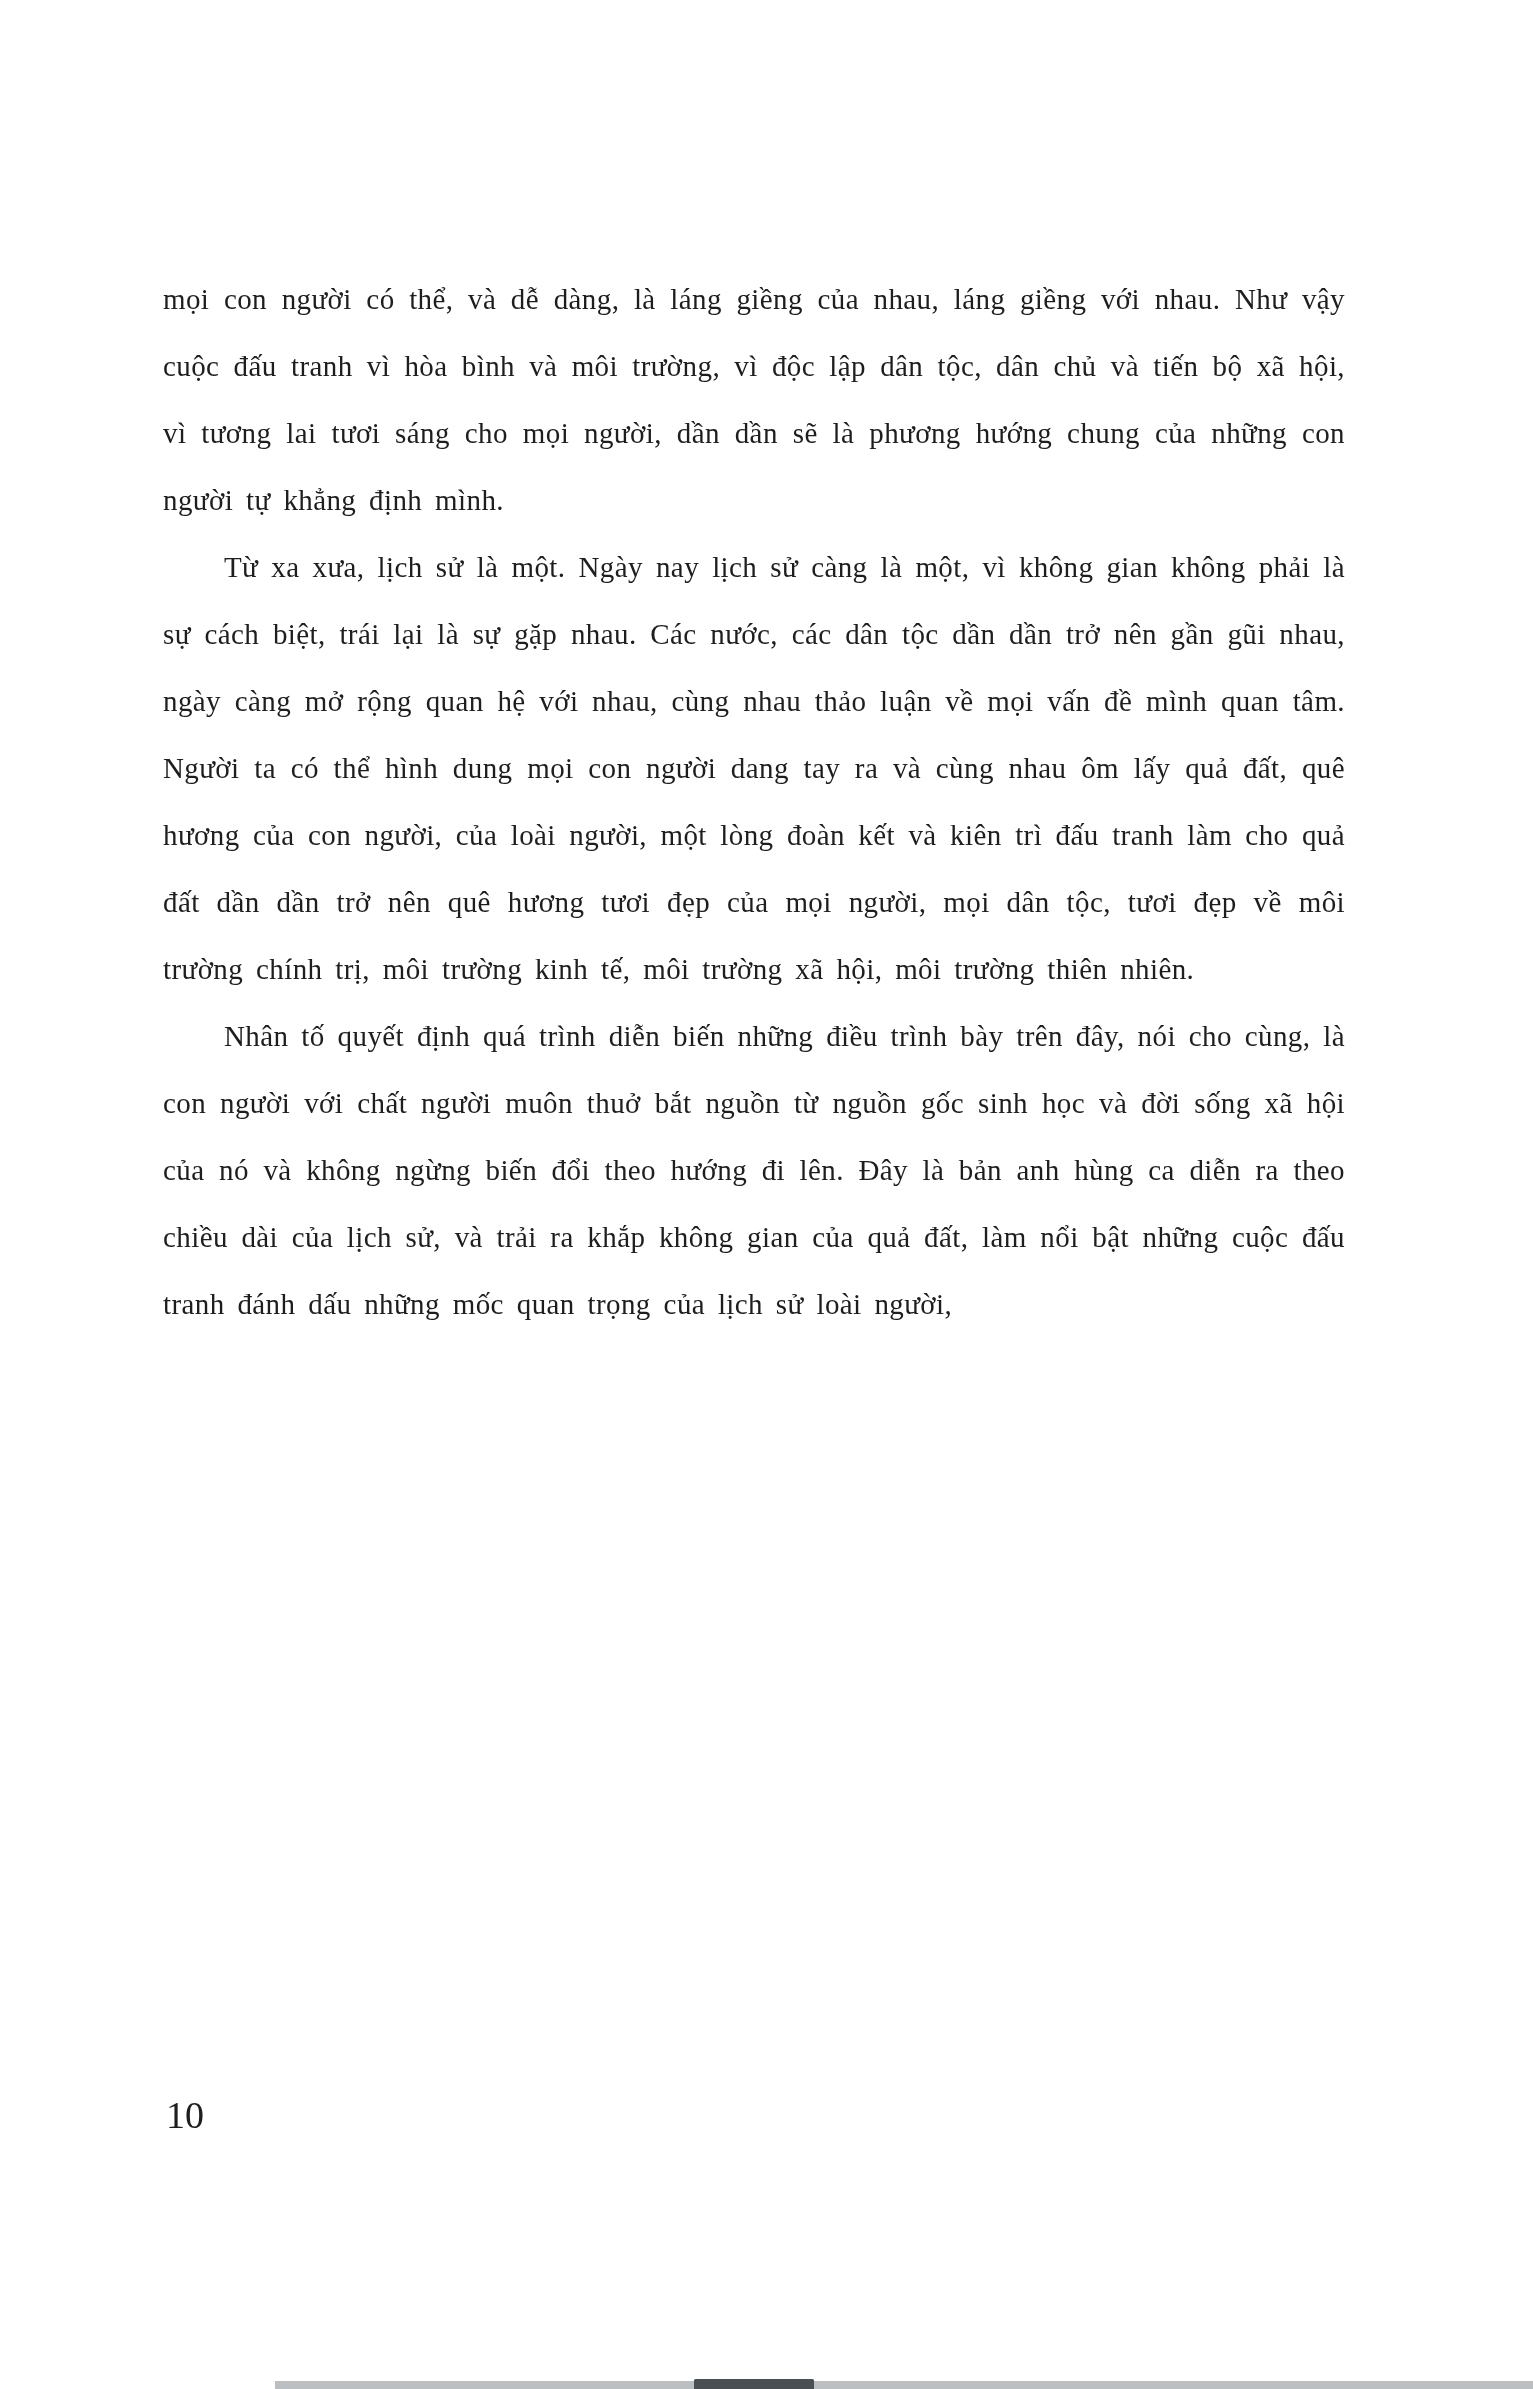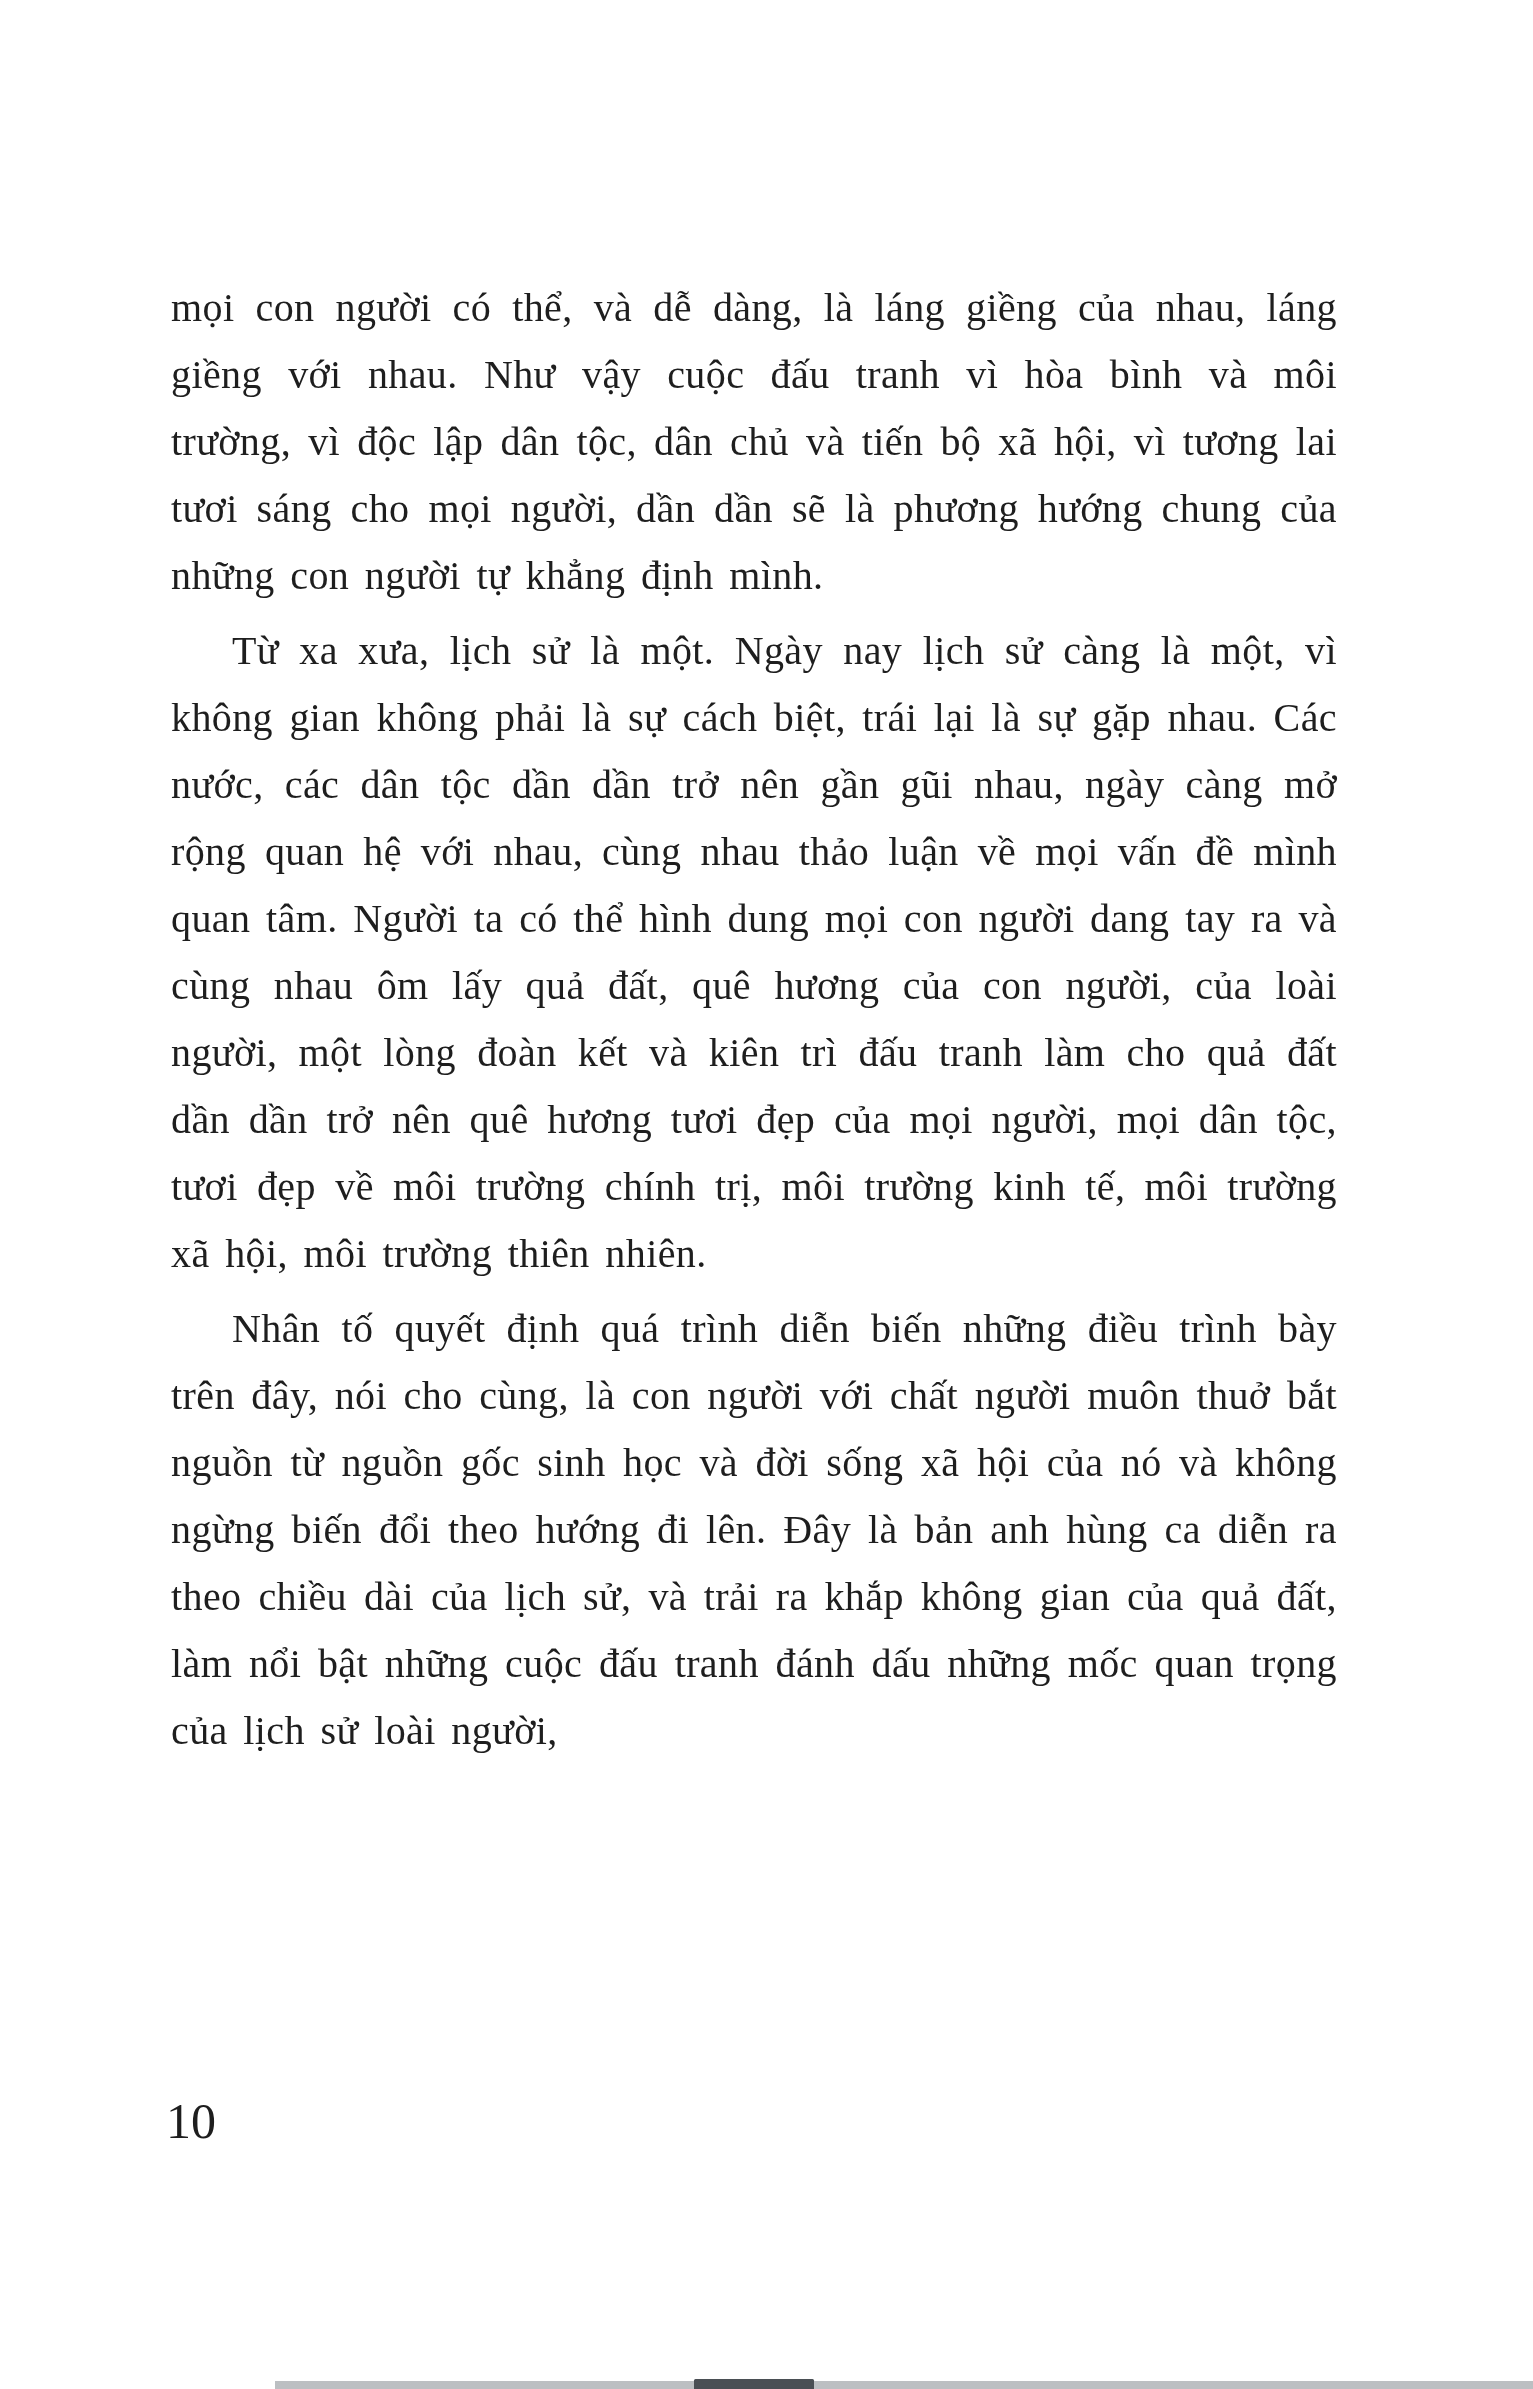--- a/index.html
+++ b/index.html
@@ -21,35 +21,35 @@
       inset: 0;
       background: #ffffff;
     }
     .text-block {
       position: absolute;
       left: 163px;
       top: 266px;
       width: 1182px;
     }
     .para {
-      margin: 8px;
-      font-size: 40px;
+      margin: 0;
+      font-size: 29px;
       line-height: 67px;
       text-align: justify;
       word-spacing: 5.2px;
       letter-spacing: 0.4px;
     }
     .para.indent {
       text-indent: 61px;
     }
     .page-number {
       position: absolute;
       left: 166px;
       top: 2096px;
-      font-size: 50px;
+      font-size: 38px;
       line-height: 1;
       color: #1e1e1e;
     }
     .scan-artifact {
       position: absolute;
       left: 275px;
       right: 0;
       bottom: 0;
       height: 8.2px;
       background: #bcbfc2;

